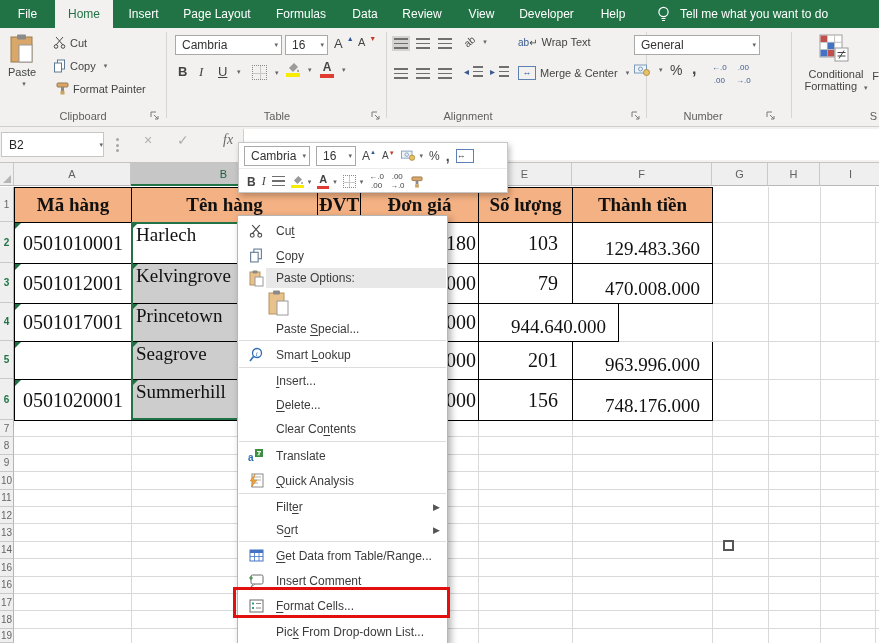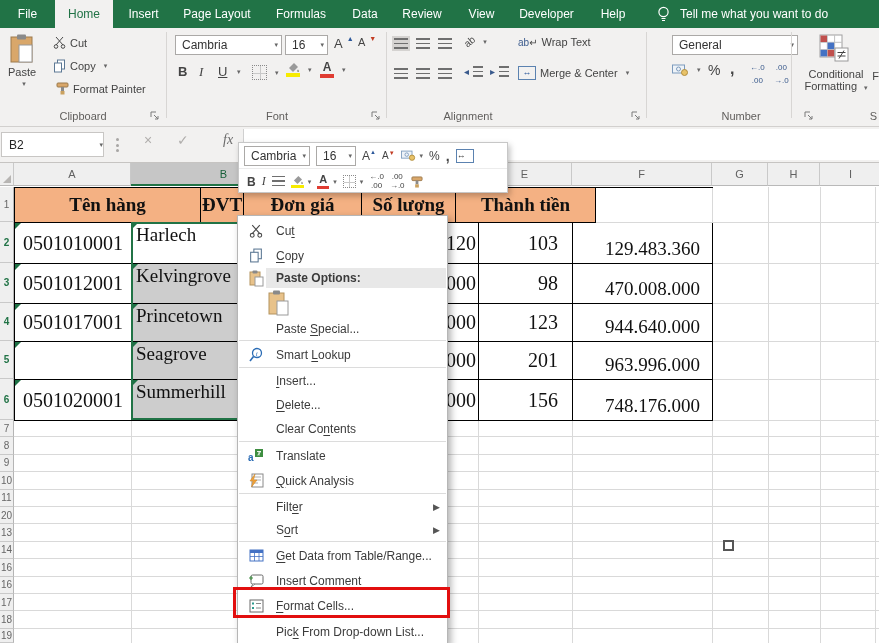--- a/index.html
+++ b/index.html
@@ -66,21 +66,21 @@
   .artifact{position:absolute;left:709px;top:353px;width:7px;height:7px;background:#fff;border:2px solid #565656}
   
   .minibar{position:absolute;left:238px;top:142px;width:270px;height:51px;background:#fff;border:1px solid #c7c7c7;box-shadow:2px 3px 6px rgba(0,0,0,.25);z-index:50;box-sizing:border-box;font-size:12px;color:#444}
   .mrow{display:flex;align-items:center;height:25px;padding:0 5px;gap:6px}
   .mico{display:inline-flex;align-items:center;color:#444}
   
   .ctxmenu{position:absolute;left:237px;top:215px;width:211px;background:#fff;border:1px solid #b6b6b6;box-shadow:3px 3px 7px rgba(0,0,0,.3);z-index:60;box-sizing:border-box;padding-top:2px;font-size:12px;color:#3b3b3b}
   .mi{position:relative;display:flex;align-items:center;padding-left:38px;cursor:default}
   .mi .gicon{position:absolute;left:9px;top:50%;transform:translateY(-50%);width:18px;height:18px;display:flex;align-items:center;justify-content:center}
   .mi .subarr{position:absolute;right:7px;font-size:9px;color:#555}
-  .mi-hdr{font-weight:bold}
+  .mi-hdr{font-weight:normal}
   .hdr-hl{position:absolute;left:28px;right:1px;top:0;bottom:0;background:#e8e8e8;z-index:-1}
   .mi-paste{padding-left:30px}
   .msep{height:2px;position:relative}
   .msep:before{content:"";position:absolute;left:1px;right:1px;top:0;height:1px;background:#dcdcdc}
   .milabel u{text-underline-offset:2px}
   .redbox{position:absolute;left:233px;top:587px;width:217px;height:31px;border:3px solid #e20f0f;z-index:90;box-sizing:border-box}
   svg{display:block}
 </style>
 </head>
 <body>
@@ -188,21 +188,21 @@
             <path d="M12 7c0 1.2 1 1.2 1 2.2 0 .6-.4 .8-.9 .8s-1-.3-1-.9c0-1 .9-1 .9-2.1z" fill="#8a8a8a"></path>
           </svg>
           <span class="colorbar" style="background:#f7eb00"></span>
         </span>
       <span class="dd">▾</span>
     </div>
     <div class="rbtn" style="left:152px;top:33px">
       <span class="stack" style="font-size:12px;font-weight:bold;color:#444">A<span class="colorbar" style="background:#e03c32"></span></span>
       <span class="dd">▾</span>
     </div>
-    <div class="grplabel">Font</div>
+    <div class="grplabel">Table</div>
     <div class="launcher" style="right:5px">
         <svg width="10" height="10" viewBox="0 0 10 10">
           <path d="M1 1h5M1 1v5M4 4l4 4M8 5v3h-3" stroke="#7a7a7a" fill="none"></path>
         </svg>
       </div>
   </div>
   <div class="grpsep" style="left:386px"></div>
 
   <div class="grp" style="left:388px;width:258px">
     <span class="lines-ic sel-ic" style="position:absolute;left:6px;top:10px"></span>
@@ -228,21 +228,21 @@
     </div>
     <div class="grplabel" style="right:auto;left:30px;width:100px">Alignment</div>
     <div class="launcher" style="right:5px">
         <svg width="10" height="10" viewBox="0 0 10 10">
           <path d="M1 1h5M1 1v5M4 4l4 4M8 5v3h-3" stroke="#7a7a7a" fill="none"></path>
         </svg>
       </div>
   </div>
   <div class="grpsep" style="left:646px"></div>
 
-  <div class="grp" style="left:664px;width:154px">
+  <div class="grp" style="left:626px;width:154px">
     <div class="combo" style="position:absolute;left:8px;top:7px;width:126px">
       <span>General</span>
         <span class="dd">▾</span>
     </div>
     <div class="rbtn" style="left:8px;top:36px">
       <span>
           <svg width="17" height="12" viewBox="0 0 17 12">
             <rect x="0.5" y="1" width="12" height="8" fill="#eef3f8" stroke="#7d9bbd"></rect>
             <circle cx="6.5" cy="5" r="2" fill="none" stroke="#7d9bbd"></circle>
             <circle cx="12.5" cy="8.5" r="3" fill="#e8c268" stroke="#b08d3e"></circle>
@@ -329,21 +329,21 @@
     <div class="rowh rowh-sel" style="height:41px">2</div>
     <div class="rowh rowh-sel" style="height:40px">3</div>
     <div class="rowh rowh-sel" style="height:38px">4</div>
     <div class="rowh rowh-sel" style="height:38px">5</div>
     <div class="rowh rowh-sel" style="height:41px">6</div>
     <div class="rowh" style="height:17.4px">7</div>
     <div class="rowh" style="height:17.4px">8</div>
     <div class="rowh" style="height:17.4px">9</div>
     <div class="rowh" style="height:17.4px">10</div>
     <div class="rowh" style="height:17.4px">11</div>
-    <div class="rowh" style="height:17.4px">20</div>
+    <div class="rowh" style="height:17.4px">12</div>
     <div class="rowh" style="height:17.4px">13</div>
     <div class="rowh" style="height:17.4px">14</div>
     <div class="rowh" style="height:17.4px">16</div>
     <div class="rowh" style="height:17.4px">16</div>
     <div class="rowh" style="height:17.4px">17</div>
     <div class="rowh" style="height:17.4px">18</div>
     <div class="rowh" style="height:14px">19</div>
   </div>
 
   <div class="grid">
@@ -359,72 +359,70 @@
     <div class="hline" style="top:35px"></div>
     <div class="hline" style="top:76px"></div>
     <div class="hline" style="top:116px"></div>
     <div class="hline" style="top:154px"></div>
     <div class="hline" style="top:192px"></div>
     <div class="hline" style="top:233px"></div>
     <div class="lowrows"></div>
 
     <div class="table">
       <div class="trow" style="height:35px">
+        <div class="tc hc" style="width:117px">Mã hàng</div>
         <div class="tc hc" style="width:186px">Tên hàng</div>
         <div class="tc hc" style="width:43px">ĐVT</div>
         <div class="tc hc" style="width:118px">Đơn giá</div>
         <div class="tc hc" style="width:94px">Số lượng</div>
         <div class="tc hc" style="width:140px">Thành tiền</div>
       </div>
       <div class="trow" style="height:41px">
         <div class="tc ca" style="width:117px">
             <span class="tri"></span>
             <span>0501010001</span>
           </div>
         <div class="tc cb" style="width:186px"><span class="tri"></span><span>Harlech</span></div>
         <div class="tc" style="width:43px"></div>
         <div class="tc cd" style="width:118px">
-            <span>120</span>
+            <span>180</span>
           </div>
         <div class="tc ce" style="width:94px">
             <span>103</span>
           </div>
         <div class="tc cf" style="width:140px">
             <span>129.483.360</span>
           </div>
       </div>
       <div class="trow" style="height:40px">
         <div class="tc ca" style="width:117px">
             <span class="tri"></span>
             <span>0501012001</span>
           </div>
         <div class="tc cb cb-sel" style="width:186px"><span class="tri"></span><span>Kelvingrove</span></div>
         <div class="tc" style="width:43px"></div>
         <div class="tc cd" style="width:118px">
             <span>000</span>
           </div>
         <div class="tc ce" style="width:94px">
-            <span>98</span>
+            <span>79</span>
           </div>
         <div class="tc cf" style="width:140px">
             <span>470.008.000</span>
           </div>
       </div>
       <div class="trow" style="height:38px">
         <div class="tc ca" style="width:117px">
             <span class="tri"></span>
             <span>0501017001</span>
           </div>
         <div class="tc cb cb-sel" style="width:186px"><span class="tri"></span><span>Princetown</span></div>
         <div class="tc" style="width:43px"></div>
         <div class="tc cd" style="width:118px">
             <span>000</span>
-          </div>
-        <div class="tc ce" style="width:94px">
-            <span>123</span>
           </div>
         <div class="tc cf" style="width:140px">
             <span>944.640.000</span>
           </div>
       </div>
       <div class="trow" style="height:38px">
         <div class="tc ca" style="width:117px">
             <span class="tri"></span>
           </div>
         <div class="tc cb cb-sel" style="width:186px"><span class="tri"></span><span>Seagrove</span></div>

